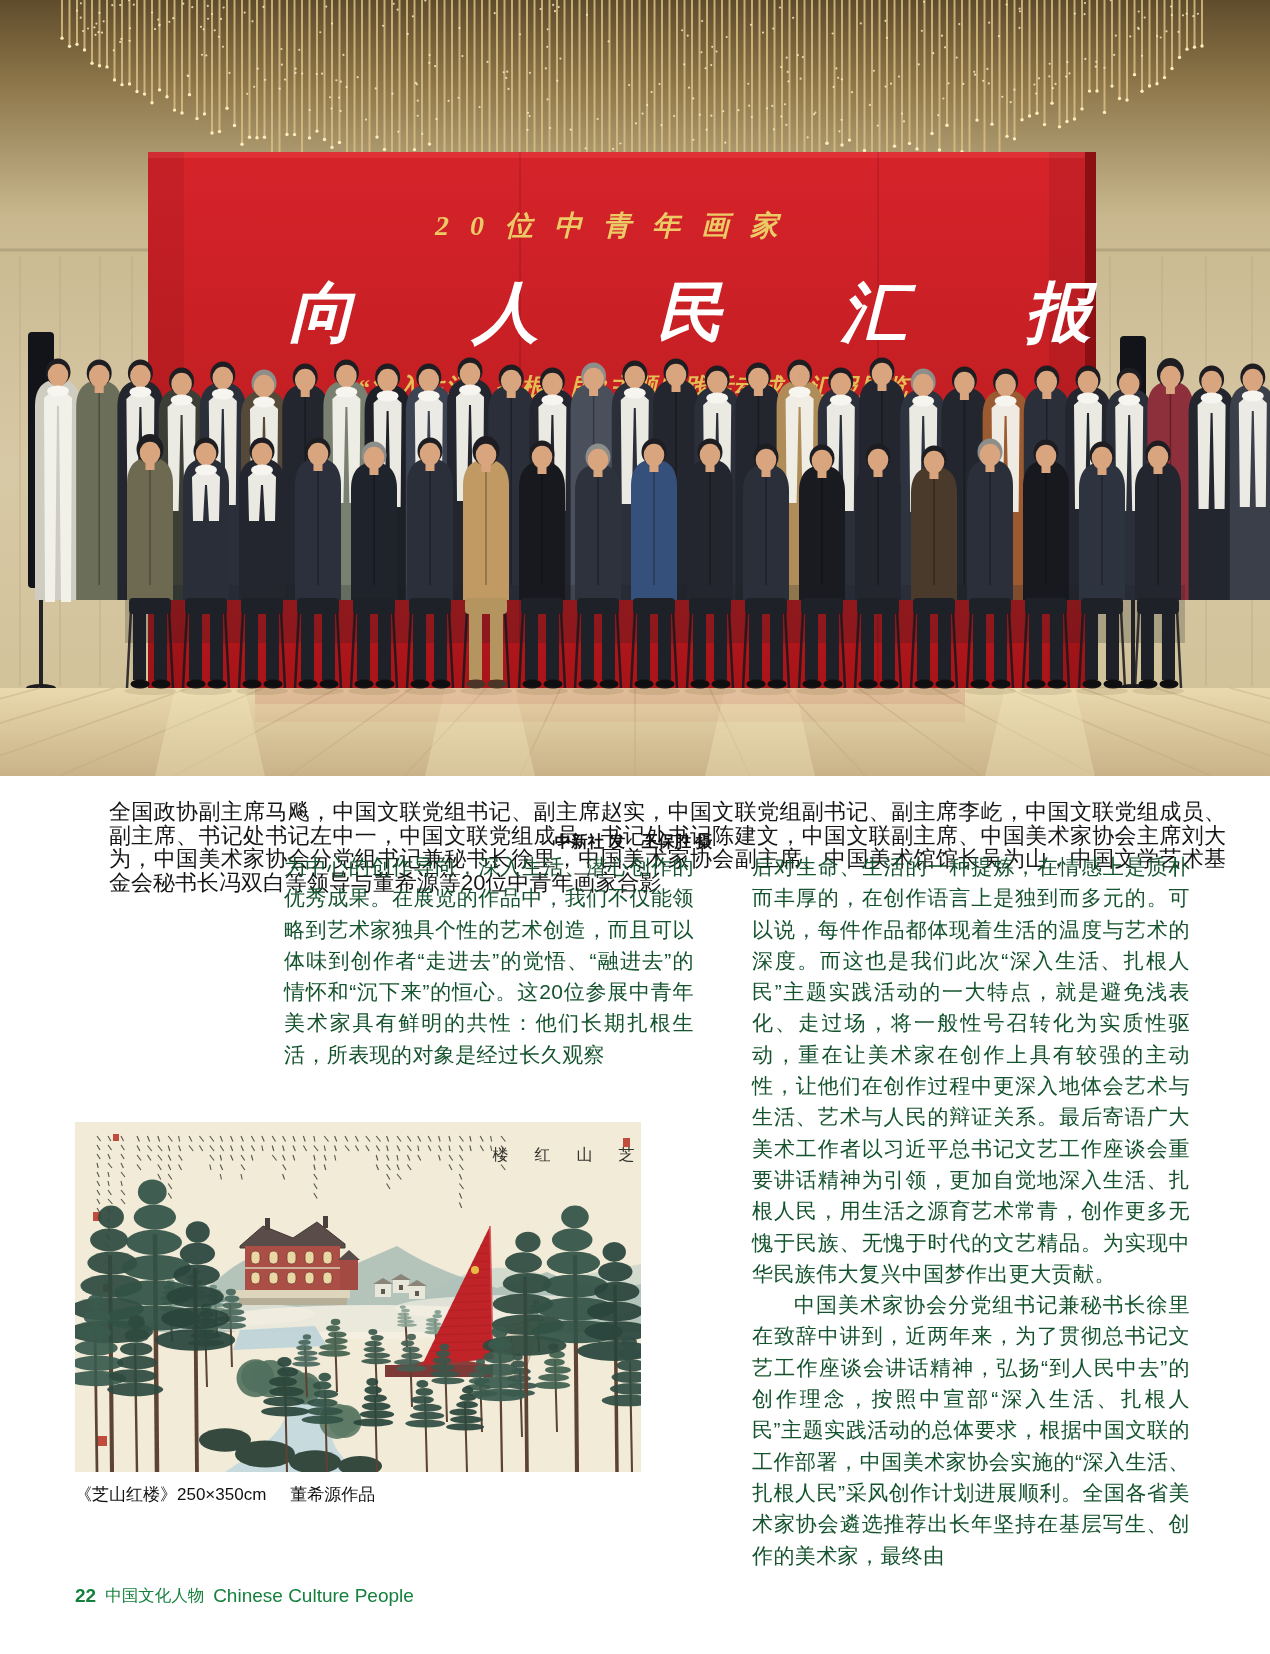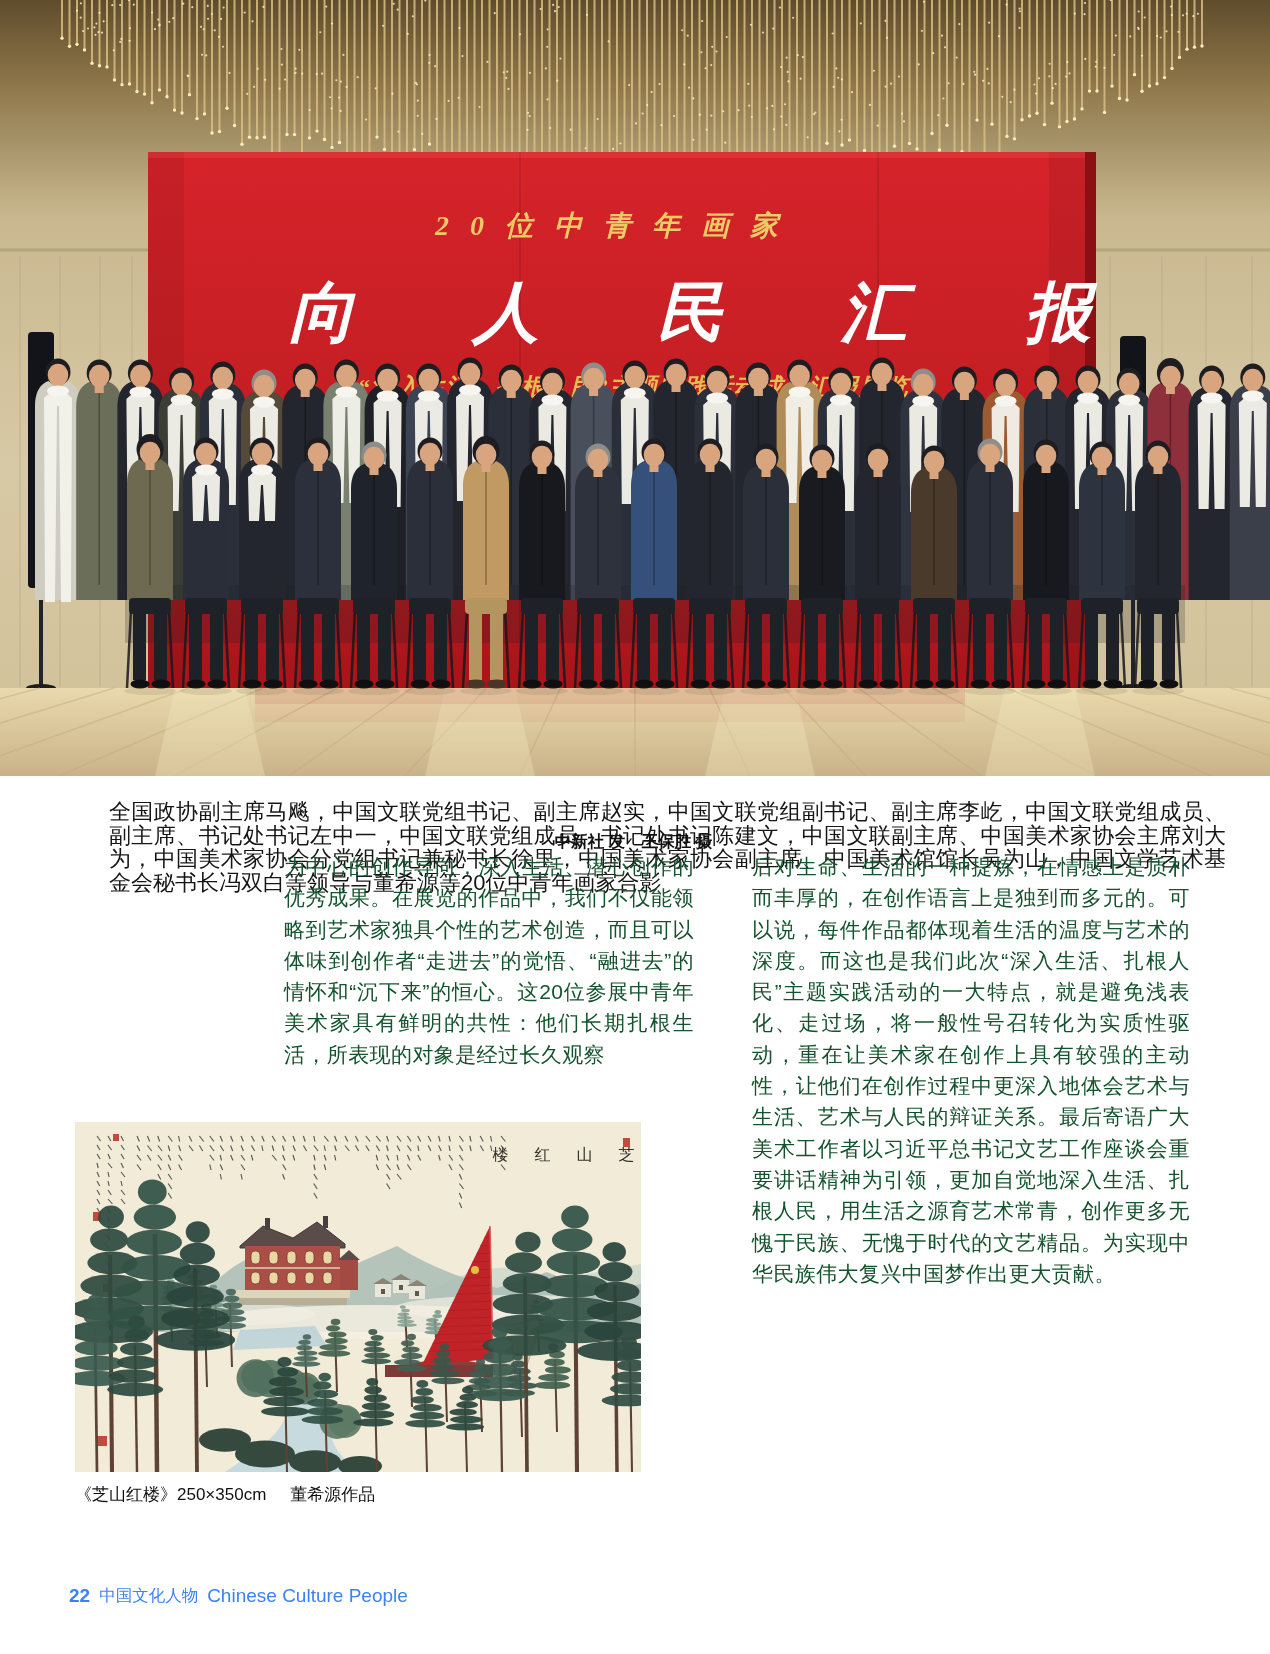--- a/index.html
+++ b/index.html
@@ -23,21 +23,21 @@
   .col-left{left:284px;top:851px;width:410px;}
   .col-right{left:752px;top:851px;width:438px;}
   .col p{margin:0;}
   .col p.indent{text-indent:2em;}
   .painting{position:absolute;left:75px;top:1122px;width:566px;height:344px;}
   .pt-title{font-family:"Liberation Serif","DejaVu Serif",serif;font-size:16px;fill:#33322c;
             letter-spacing:11px;}
   .painting-caption{position:absolute;left:75px;top:1483px;font-size:17px;color:#111;}
   .painting-caption .t{}
   .painting-caption .s{margin-right:24px;}
-  .footer{position:absolute;left:69px;top:1585px;display:flex;align-items:flex-end;gap:9px;color:#3b82f6;}
+  .footer{position:absolute;left:75px;top:1585px;display:flex;align-items:flex-end;gap:9px;color:#15803d;}
   .footer .num{font-weight:700;font-size:19px;}
   .footer .cn{font-size:16.5px;}
   .footer .en{font-size:19px;}
 </style>
 </head>
 <body>
 
 <div class="page">
 
   <div class="photo">
@@ -1203,20 +1203,21 @@
   </div>
 
   <div class="photo-caption">全国政协副主席马飚，中国文联党组书记、副主席赵实，中国文联党组副书记、副主席李屹，中国文联党组成员、副主席、书记处书记左中一，中国文联党组成员、书记处书记陈建文，中国文联副主席、中国美术家协会主席刘大为，中国美术家协会分党组书记兼秘书长徐里，中国美术家协会副主席、中国美术馆馆长吴为山，中国文学艺术基金会秘书长冯双白等领导与董希源等20位中青年画家合影</div>
   <div class="photo-credit">中新社 发　王保胜 摄</div>
 
   <div class="col col-left">
     <p>为中心的创作导向，深入生活、潜心创作的优秀成果。在展览的作品中，我们不仅能领略到艺术家独具个性的艺术创造，而且可以体味到创作者“走进去”的觉悟、“融进去”的情怀和“沉下来”的恒心。这20位参展中青年美术家具有鲜明的共性：他们长期扎根生活，所表现的对象是经过长久观察</p>
   </div>
   <div class="col col-right">
     <p>后对生命、生活的一种提炼，在情感上是质朴而丰厚的，在创作语言上是独到而多元的。可以说，每件作品都体现着生活的温度与艺术的深度。而这也是我们此次“深入生活、扎根人民”主题实践活动的一大特点，就是避免浅表化、走过场，将一般性号召转化为实质性驱动，重在让美术家在创作上具有较强的主动性，让他们在创作过程中更深入地体会艺术与生活、艺术与人民的辩证关系。最后寄语广大美术工作者以习近平总书记文艺工作座谈会重要讲话精神为引领，更加自觉地深入生活、扎根人民，用生活之源育艺术常青，创作更多无愧于民族、无愧于时代的文艺精品。为实现中华民族伟大复兴中国梦作出更大贡献。</p>
+    <p class="indent">中国美术家协会分党组书记兼秘书长徐里在致辞中讲到，近两年来，为了贯彻总书记文艺工作座谈会讲话精神，弘扬“到人民中去”的创作理念，按照中宣部“深入生活、扎根人民”主题实践活动的总体要求，根据中国文联的工作部署，中国美术家协会实施的“深入生活、扎根人民”采风创作计划进展顺利。全国各省美术家协会遴选推荐出长年坚持在基层写生、创作的美术家，最终由</p>
   </div>
 
   <div class="painting">
     <svg width="566" height="350" viewBox="0 0 566 350">
       <rect x="0" y="0" width="566" height="350" fill="#f1ebd8"></rect>
 
       <path d="M350,172 Q420,128 480,158 L566,142 L566,178 L350,178 Z" fill="#c6d3cb" opacity="0.7"></path>
       <path d="M60,205 L140,160 Q200,103 262,150 L322,124 Q362,150 422,166 L472,150 Q522,172 566,162 L566,210 L60,210 Z" fill="#a9bdb6" opacity="0.85"></path>
       <ellipse cx="300" cy="200" rx="170" ry="17" fill="#f4f0e2" opacity="0.85"></ellipse>
       <ellipse cx="440" cy="186" rx="120" ry="13" fill="#f4f0e2" opacity="0.7"></ellipse>

